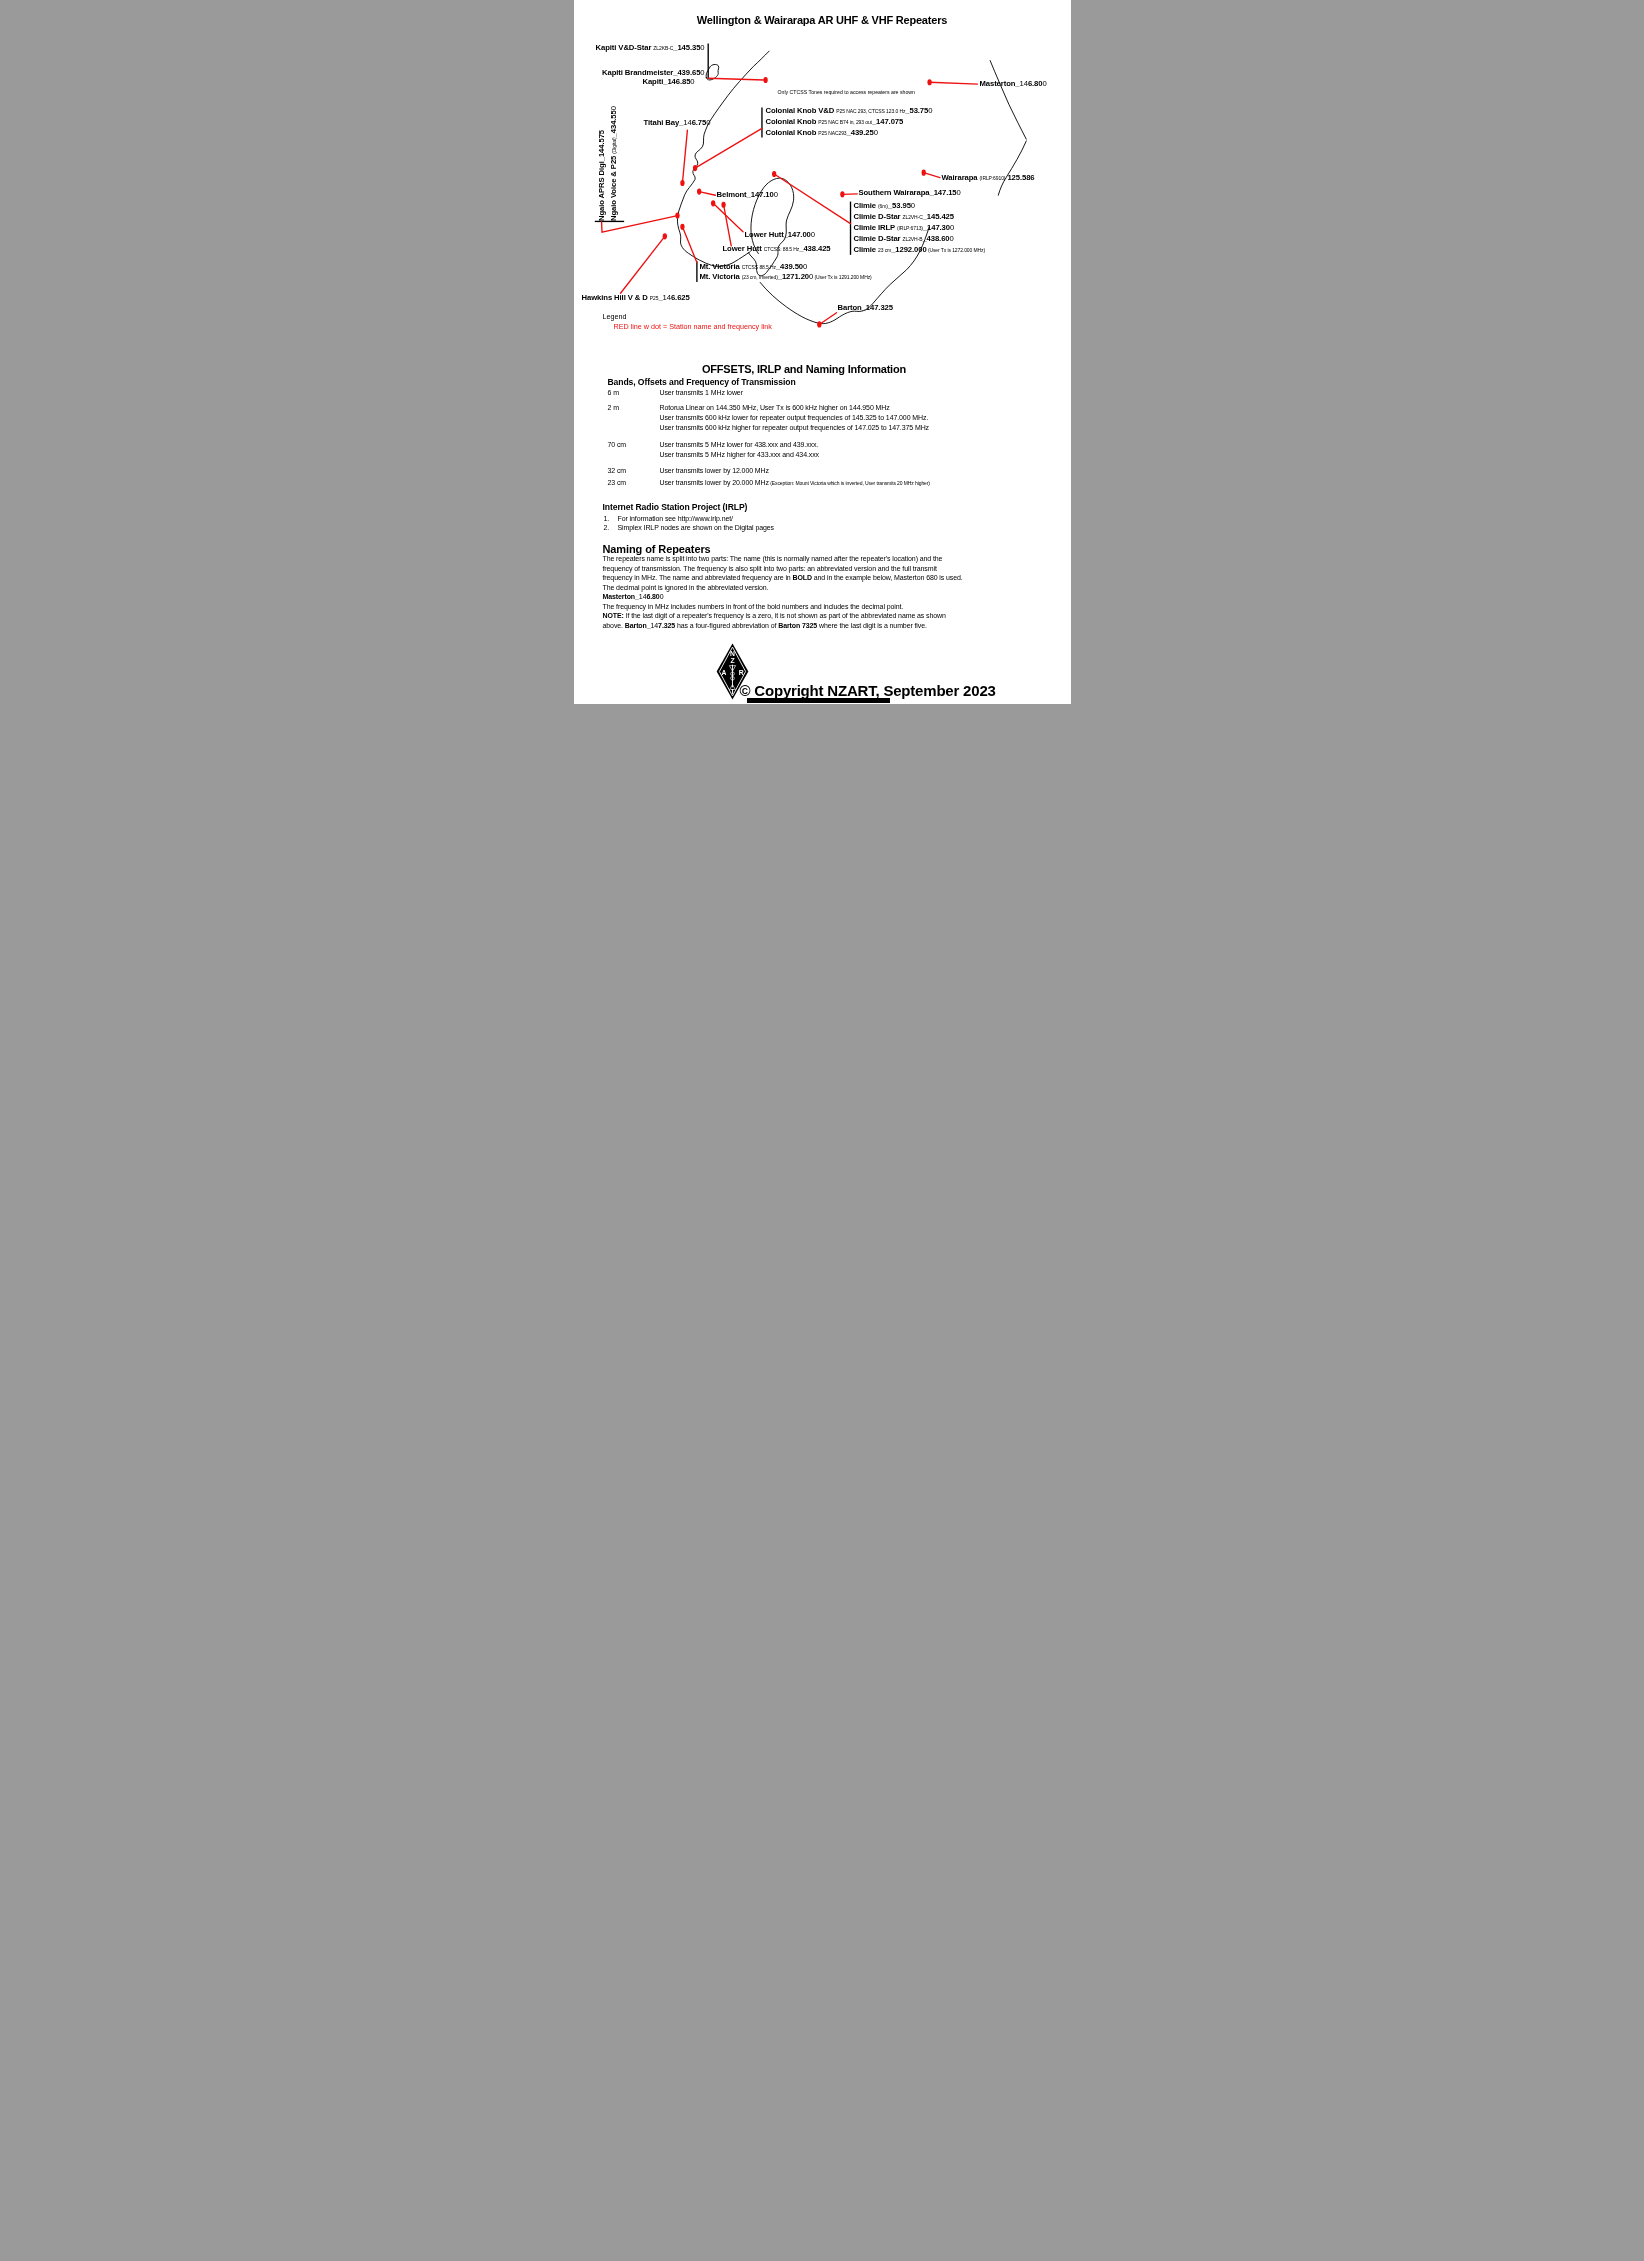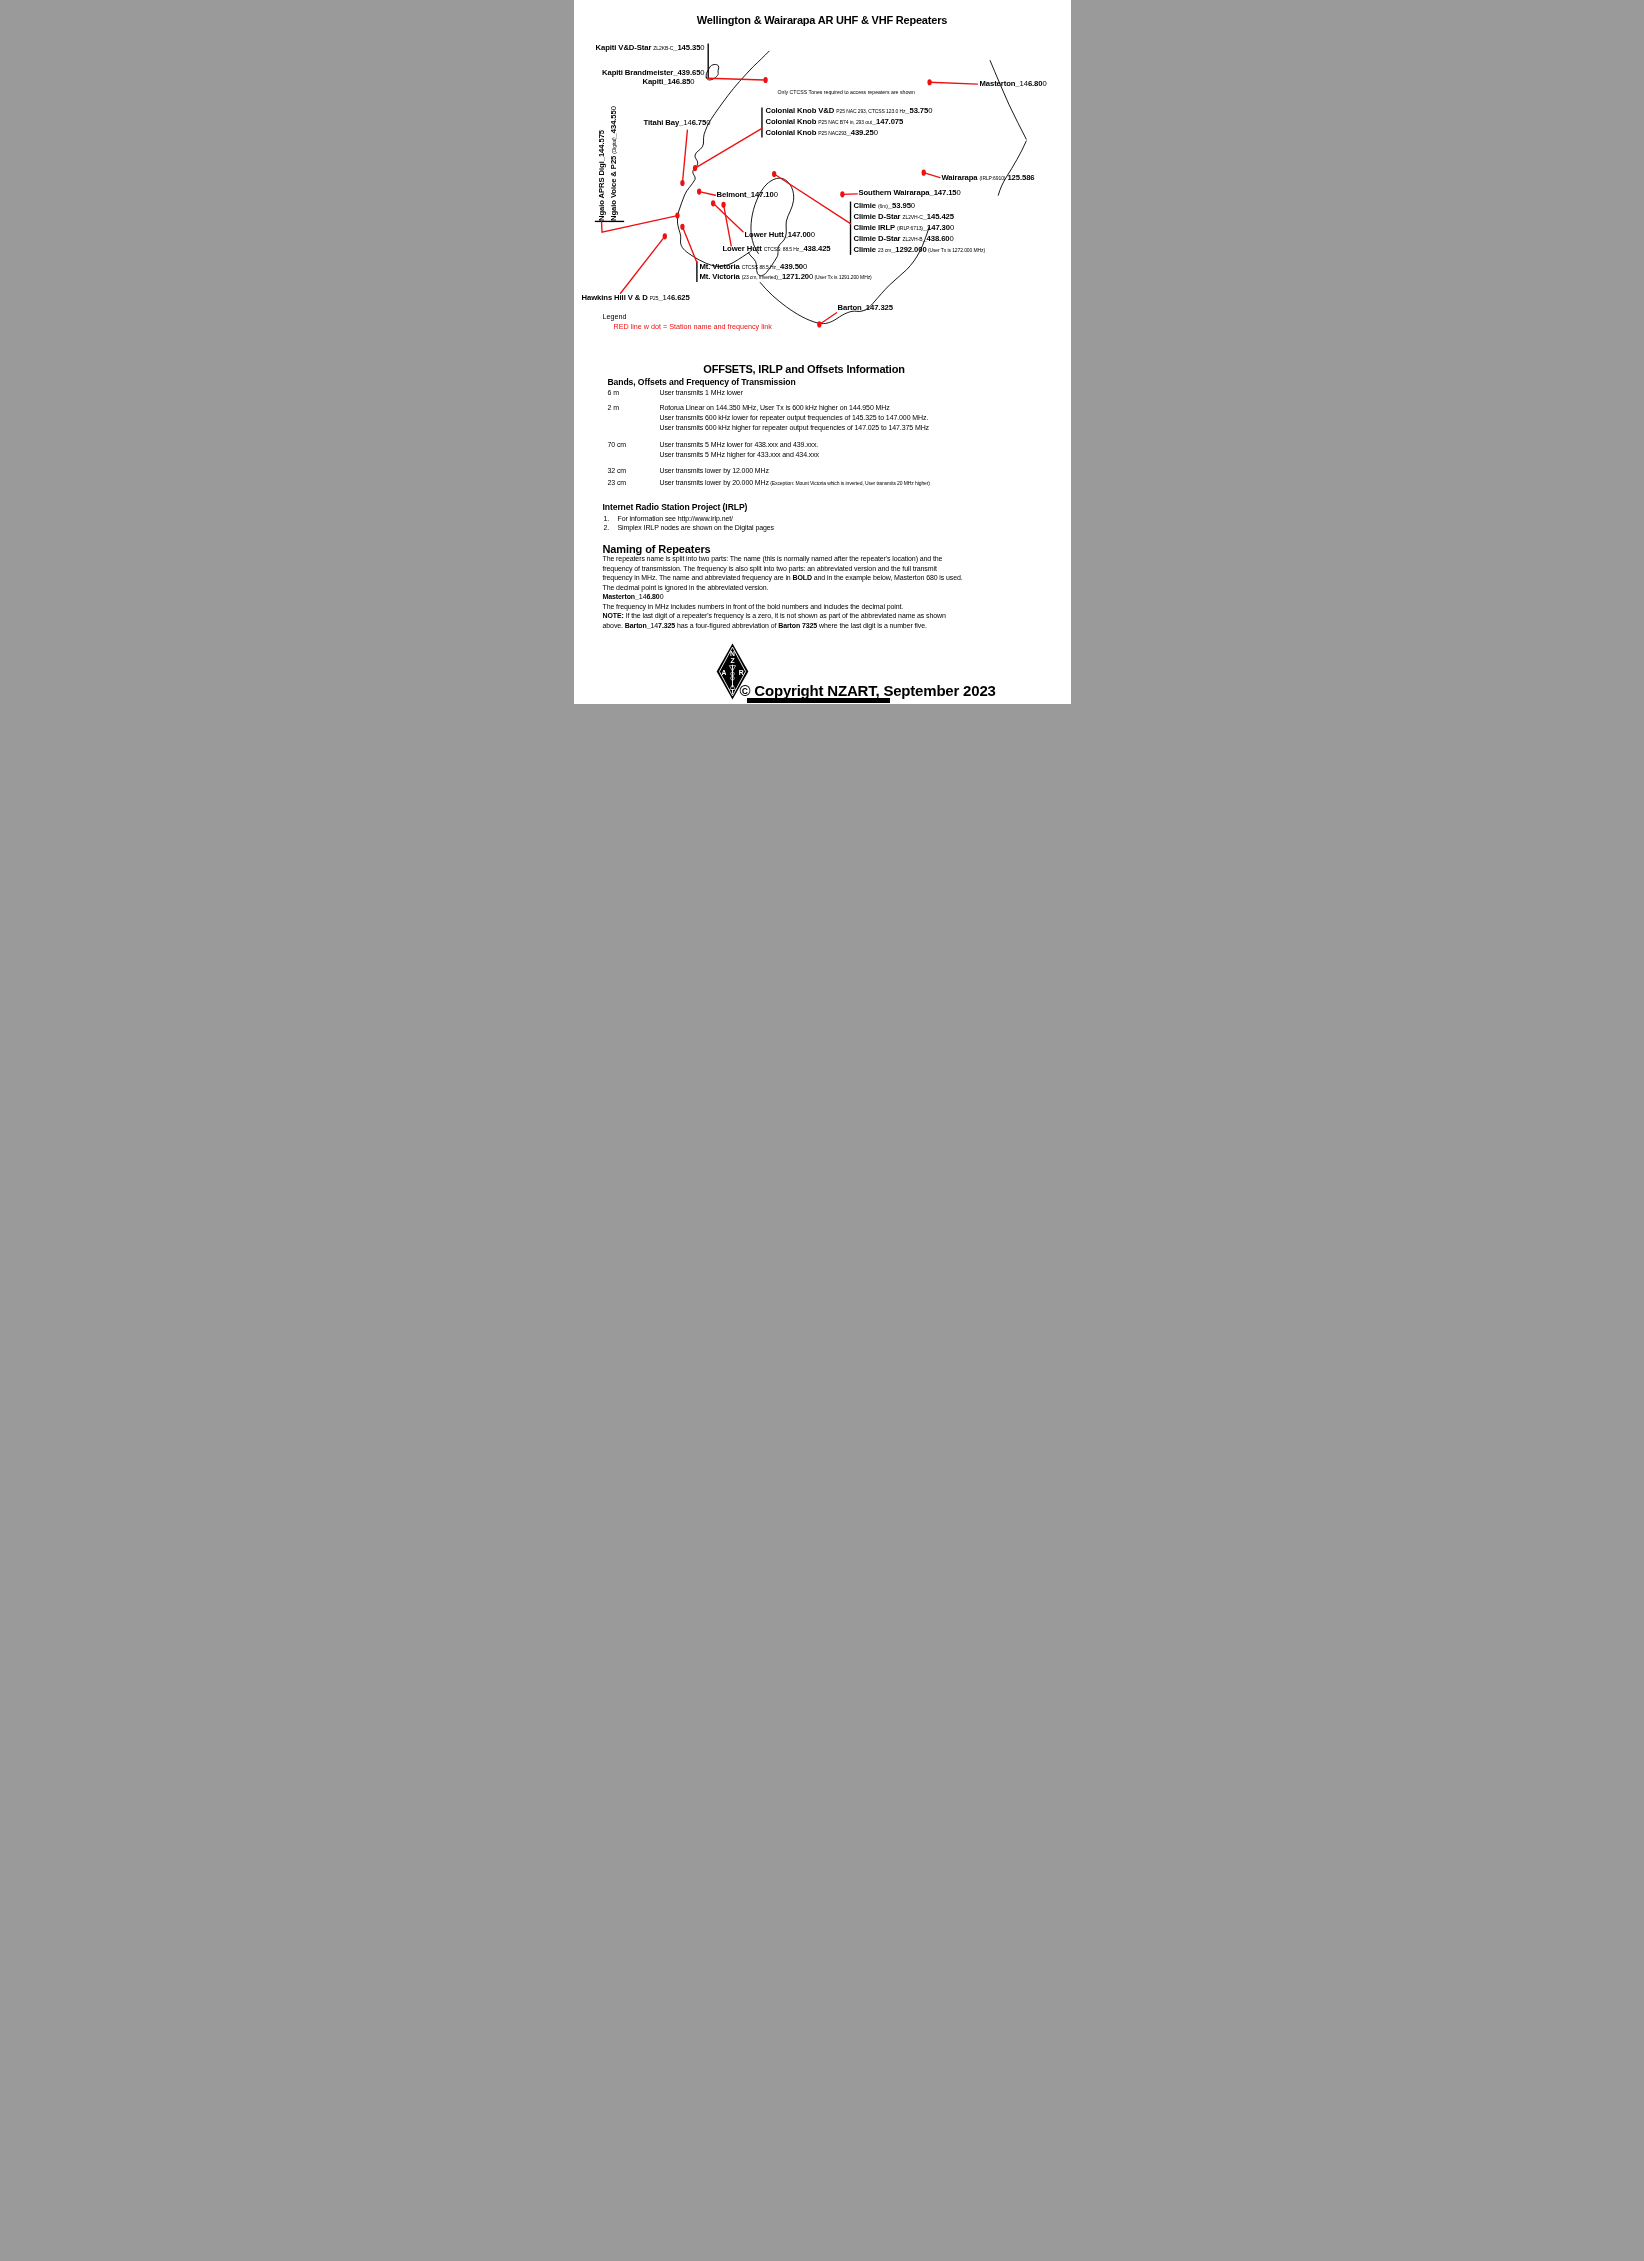--- a/index.html
+++ b/index.html
@@ -101,21 +101,21 @@
       <div class="abs station" style="left: 126px; top: 272px;"><span class="sg-b">Mt. Victoria </span><span class="sg-s">(23 cm, Inverted)</span><span class="sg-b">_1271.20</span><span class="sg-r">0</span><span class="sg-s"> (User Tx is 1291.200 MHz)</span></div>
       <div class="abs station" style="left: 8.1px; top: 293px;"><span class="sg-b">Hawkins Hill V &amp; D </span><span class="sg-s">P25</span><span class="sg-b">_</span><span class="sg-r">14</span><span class="sg-b">6.625</span></div>
       <div class="abs station" style="left: 264px; top: 303px;"><span class="sg-b">Barton_147.325</span></div>
       <div class="abs station rot" style="left: 33px; top: 211px;"><span class="sg-b">Ngaio APRS Digi_144.575</span></div>
       <div class="abs station rot" style="left: 45px; top: 211px;"><span class="sg-b">Ngaio Voice &amp; P25 </span><span class="sg-s">(Digital)</span><span class="sg-b">_434.55</span><span class="sg-r">0</span></div>
     </div>
 
   <div class="abs legend-label">Legend</div>
   <div class="abs legend-text">RED line w dot = Station name and frequency link</div>
 
-  <div class="abs offsets-heading">OFFSETS, IRLP and Offsets Information</div>
+  <div class="abs offsets-heading">OFFSETS, IRLP and Naming Information</div>
   <div class="abs bands-heading">Bands, Offsets and Frequency of Transmission</div>
   <div id="bands-layer">
       <div class="abs body-line" style="left: 34px; top: 388px;">6 m</div>
       <div class="abs body-line" style="left: 86px; top: 388px;">User transmits 1 MHz lower</div>
       <div class="abs body-line" style="left: 34px; top: 403px;">2 m</div>
       <div class="abs body-line" style="left: 86px; top: 403px;">Rotorua Linear on 144.350 MHz, User Tx is 600 kHz higher on 144.950 MHz</div>
       <div class="abs body-line" style="left: 86px; top: 413px;">User transmits 600 kHz lower for repeater output frequencies of 145.325 to 147.000 MHz.</div>
       <div class="abs body-line" style="left: 86px; top: 423px;">User transmits 600 kHz higher for repeater output frequencies of 147.025 to 147.375 MHz</div>
       <div class="abs body-line" style="left: 34px; top: 440px;">70 cm</div>
       <div class="abs body-line" style="left: 86px; top: 440px;">User transmits 5 MHz lower for 438.xxx and 439.xxx.</div>

